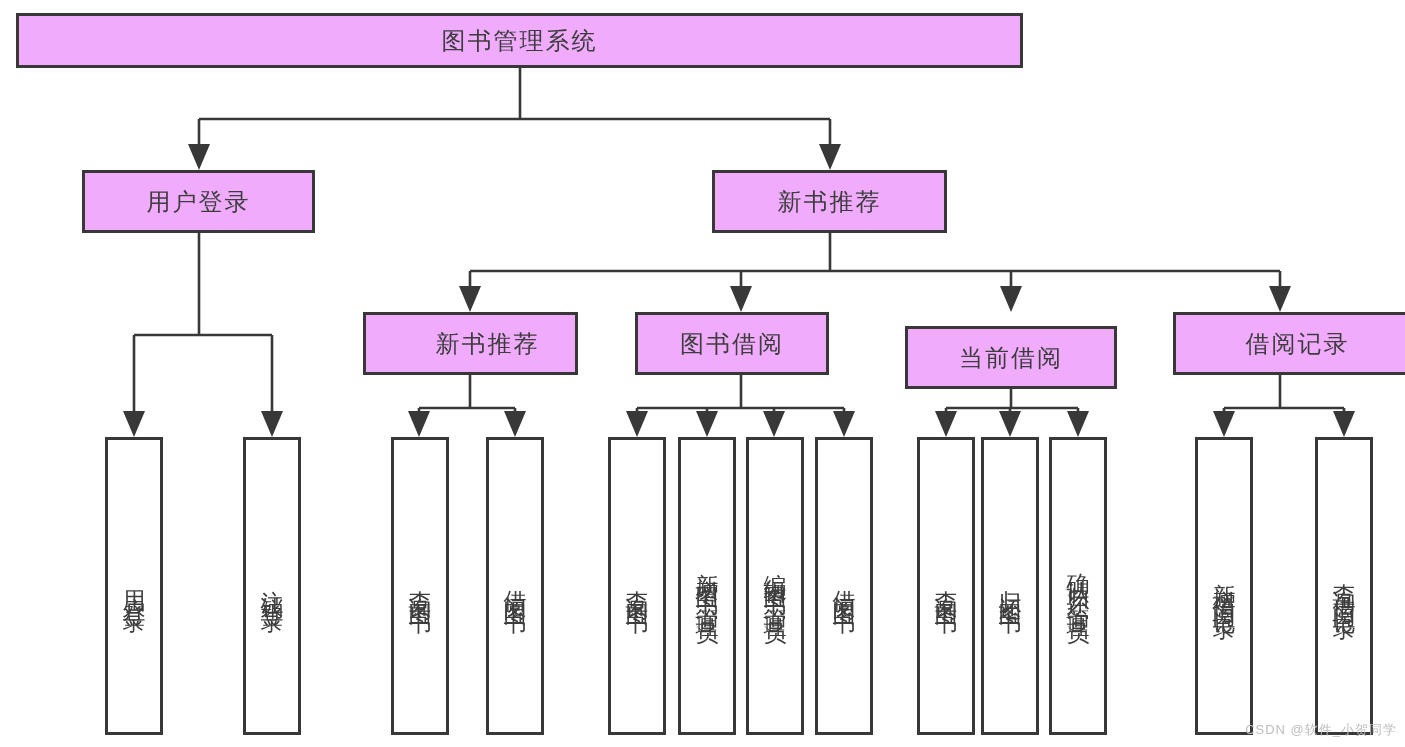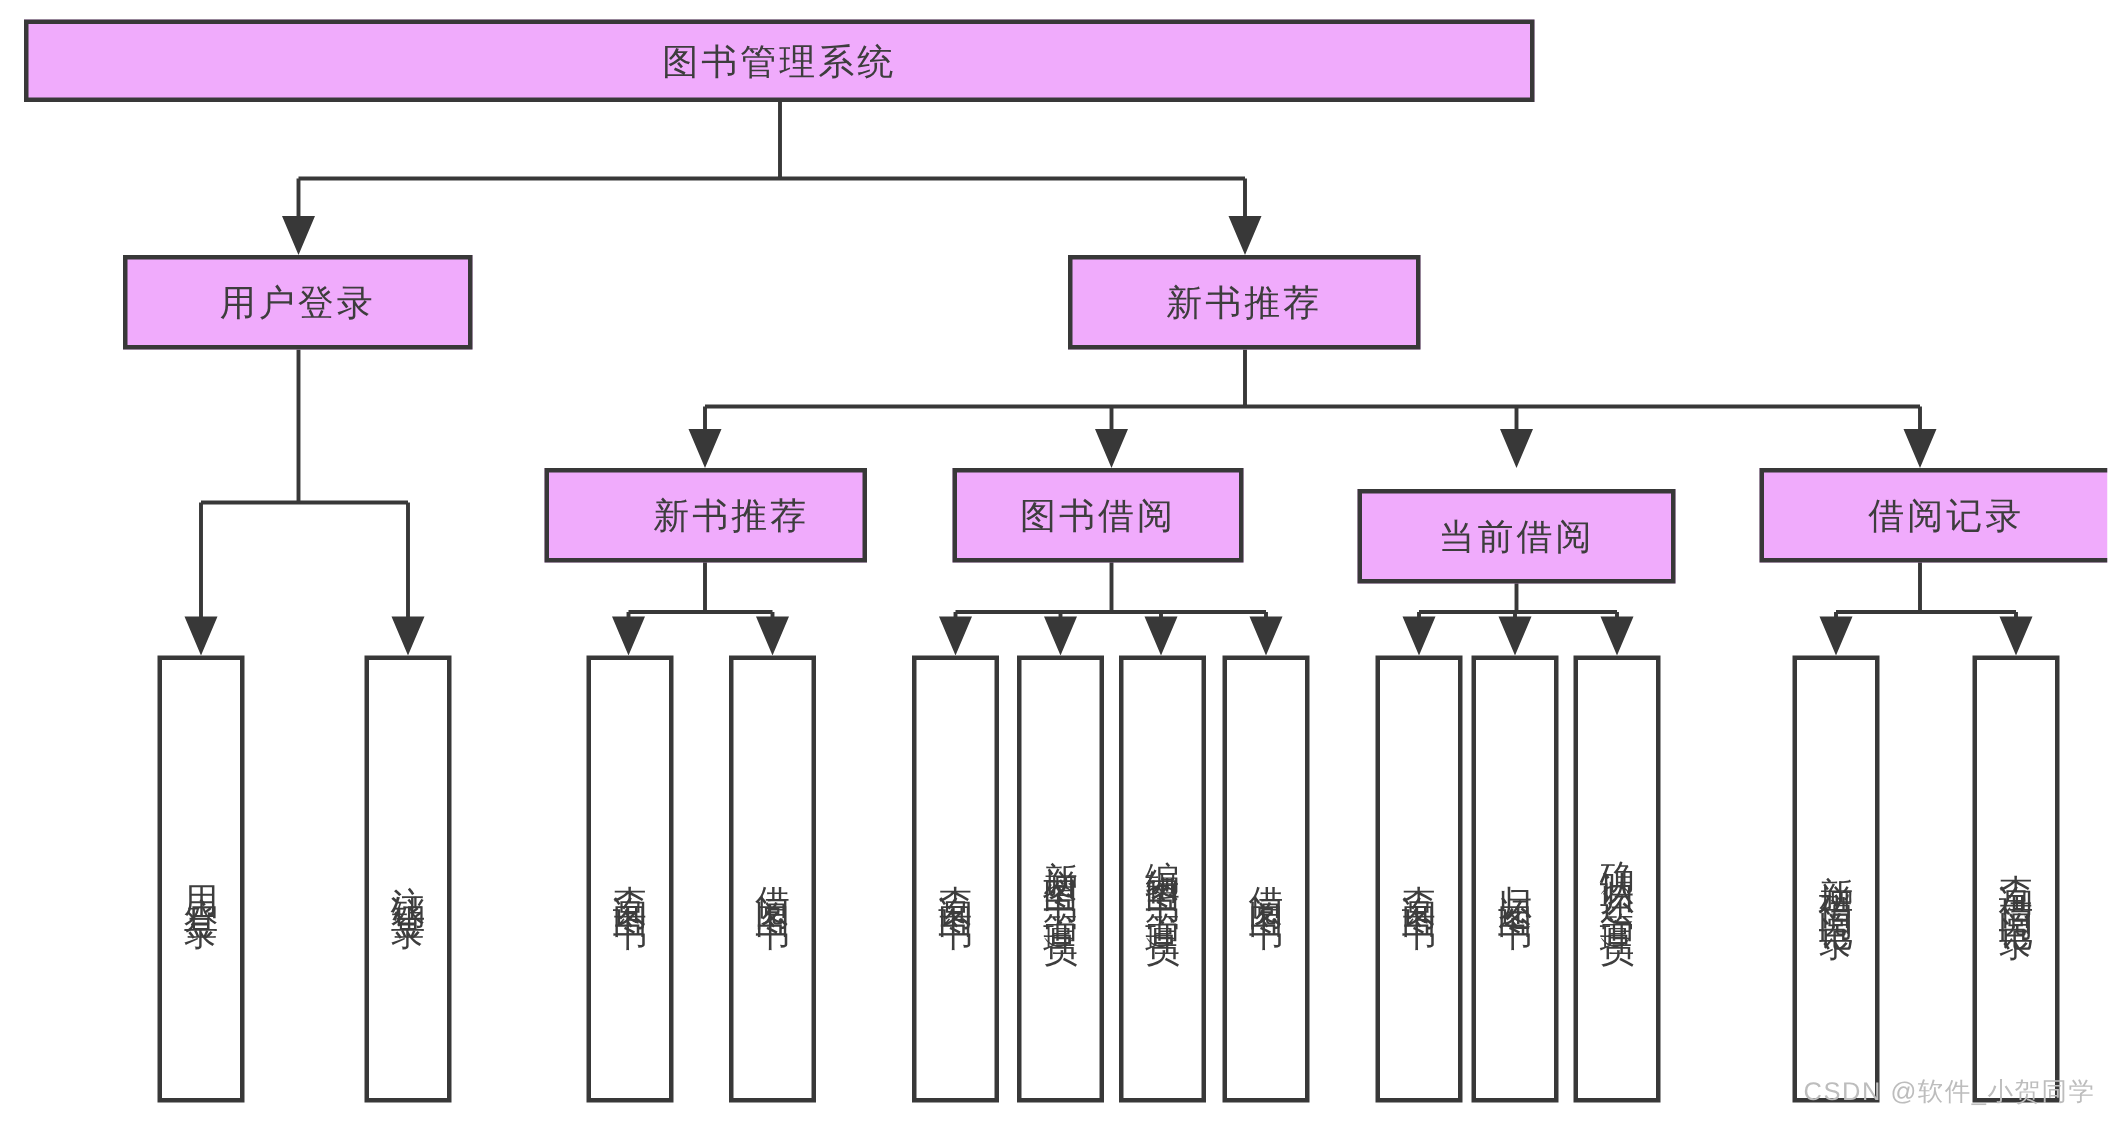--- a/index.html
+++ b/index.html
@@ -75,21 +75,21 @@
   .lf8  { left: 815px;  }
   .lf9  { left: 917px;  }
   .lf10 { left: 981px;  }
   .lf11 { left: 1049px; }
   .lf12 { left: 1195px; }
   .lf13 { left: 1315px; }
   .watermark {
     position: absolute;
     right: 8px;
     bottom: 8px;
-    font-size: 17px;
+    font-size: 13px;
     letter-spacing: 1px;
     color: #bdbdbd;
     z-index: 5;
     white-space: nowrap;
   }
 </style>
 </head>
 <body>
 
 <div class="canvas">

